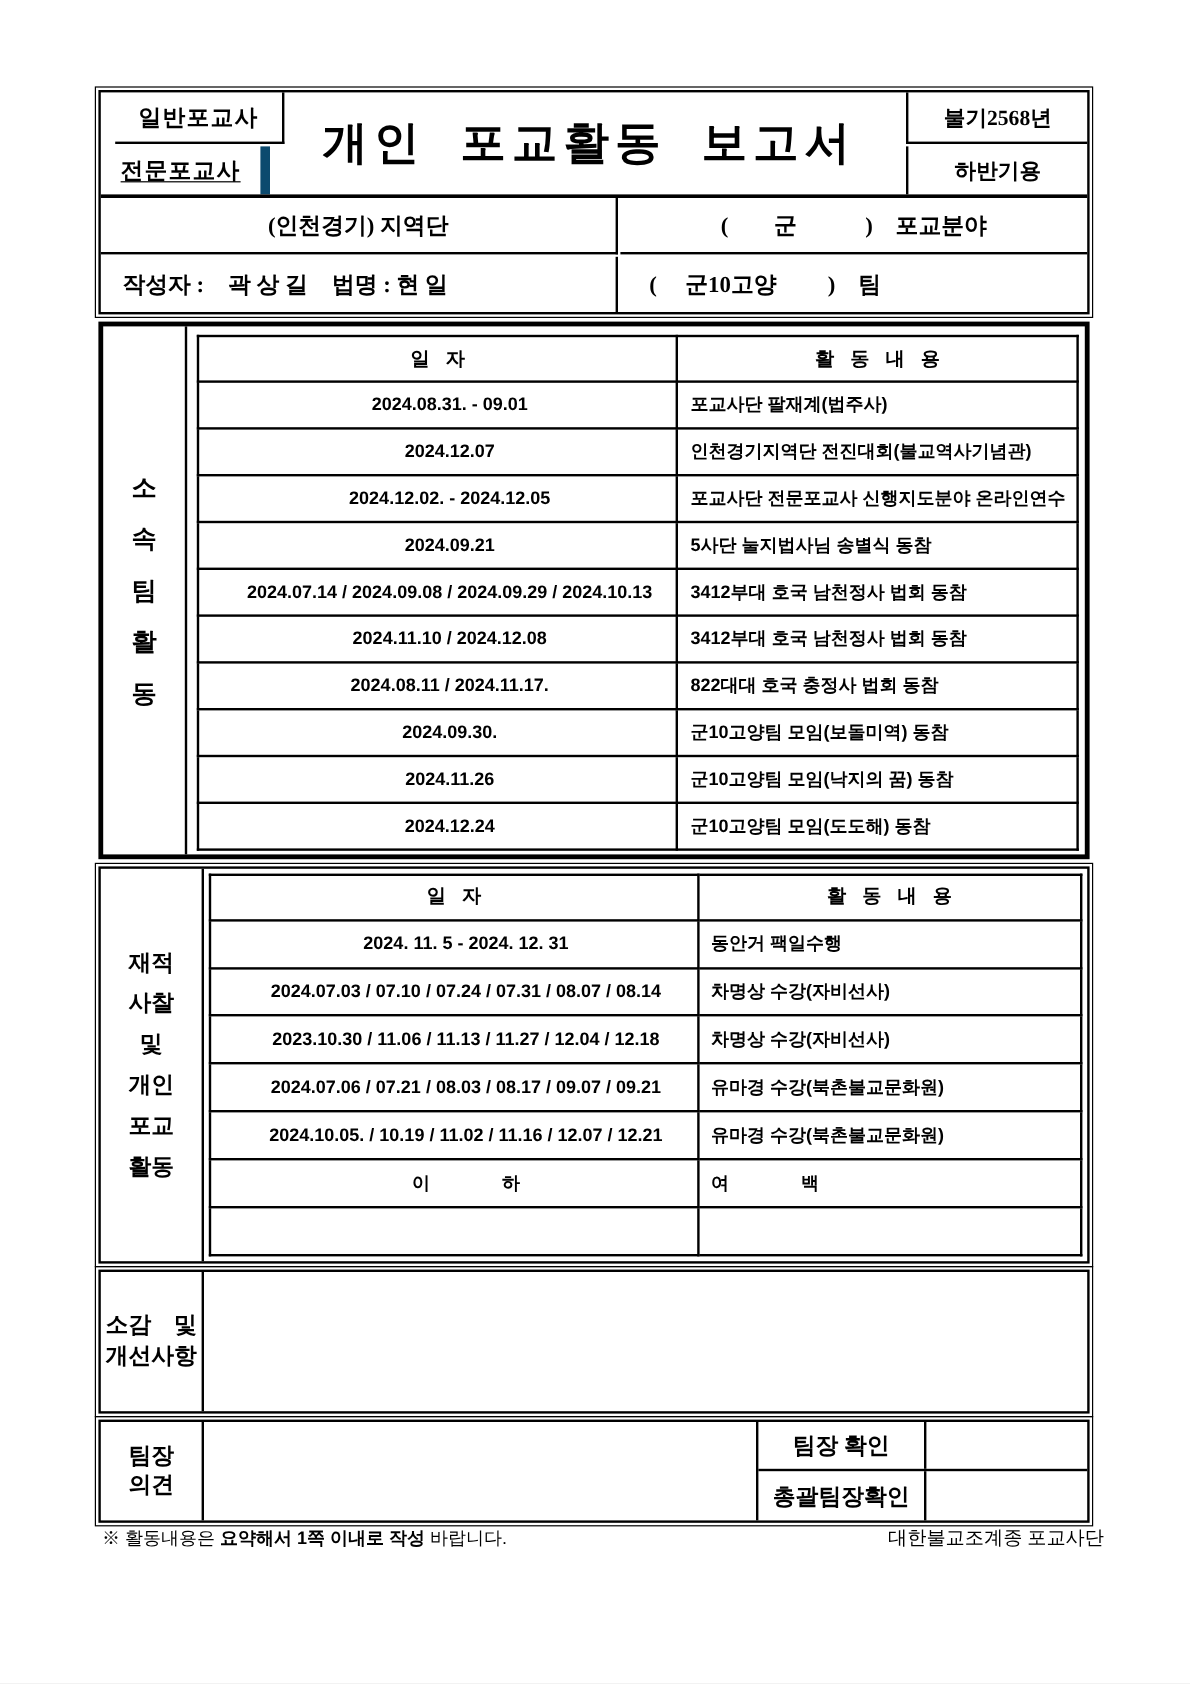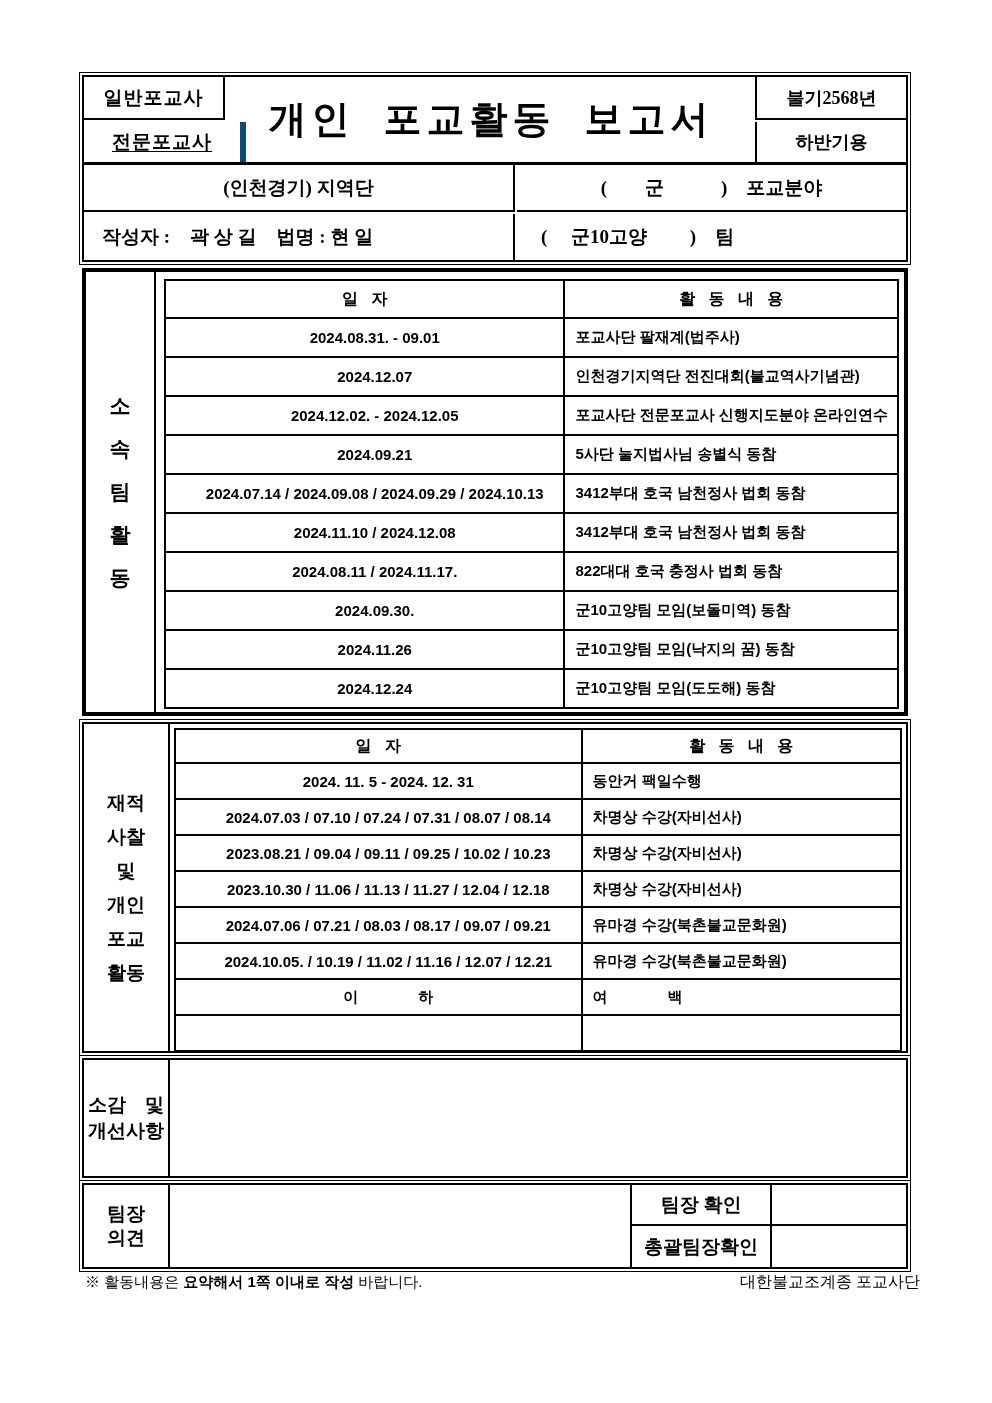--- a/index.html
+++ b/index.html
@@ -9,22 +9,22 @@
     font-family:"Liberation Sans", sans-serif; color:#000;
     margin:0 auto; overflow:hidden;
   }
 
   
   .header-box {
     position:absolute; left:82px; top:75px; width:826px; height:187px;
     border:2px solid #000; outline:1px solid #000; outline-offset:2px;
   }
   .hcell { position:absolute; display:flex; align-items:center; justify-content:center; }
-  .h-tl1 { left:0; top:0; width:141px; height:43px; border-right:2px solid #000; border-bottom:2px solid #000; }
-  .h-tl2 { left:0; top:45px; width:162px; height:40px; border-right:6px solid #0c4a6e; }
+  .h-tl1 { left:12px; top:0; width:141px; height:43px; border-right:2px solid #000; border-bottom:2px solid #000; }
+  .h-tl2 { left:0; top:45px; width:141px; height:40px; border-right:8px solid #0c4a6e; }
   .h-type { font-family:"Liberation Serif", serif; font-weight:bold; font-size:19px; letter-spacing:1px; }
   .h-tl2 .h-type { text-decoration:underline; text-underline-offset:3px; }
   .h-title { left:143px; top:0; width:528px; height:85px; }
   .h-title span {
     font-family:"Liberation Serif", serif; font-weight:bold; font-size:38px;
     letter-spacing:5px; white-space:pre;
   }
   .h-tr1 { right:0; top:0; width:151px; height:43px; border-left:2px solid #000; border-bottom:2px solid #000; }
   .h-tr2 { right:0; top:45px; width:151px; height:40px; border-left:2px solid #000; }
   .h-small { font-family:"Liberation Serif", serif; font-weight:bold; font-size:18px; }
@@ -216,24 +216,20 @@
         </tr>
         <tr>
               <td class="c-date">2024. 11. 5 - 2024. 12. 31</td>
               <td class="c-act">동안거 팩일수행</td>
             </tr>
         <tr>
               <td class="c-date">2024.07.03 / 07.10 / 07.24 / 07.31 / 08.07 / 08.14</td>
               <td class="c-act">차명상 수강(자비선사)</td>
             </tr>
         <tr>
-              <td class="c-date">2023.08.21 / 09.04 / 09.11 / 09.25 / 10.02 / 10.23</td>
-              <td class="c-act">차명상 수강(자비선사)</td>
-            </tr>
-        <tr>
               <td class="c-date">2023.10.30 / 11.06 / 11.13 / 11.27 / 12.04 / 12.18</td>
               <td class="c-act">차명상 수강(자비선사)</td>
             </tr>
         <tr>
               <td class="c-date">2024.07.06 / 07.21 / 08.03 / 08.17 / 09.07 / 09.21</td>
               <td class="c-act">유마경 수강(북촌불교문화원)</td>
             </tr>
         <tr>
               <td class="c-date">2024.10.05. / 10.19 / 11.02 / 11.16 / 12.07 / 12.21</td>
               <td class="c-act">유마경 수강(북촌불교문화원)</td>

